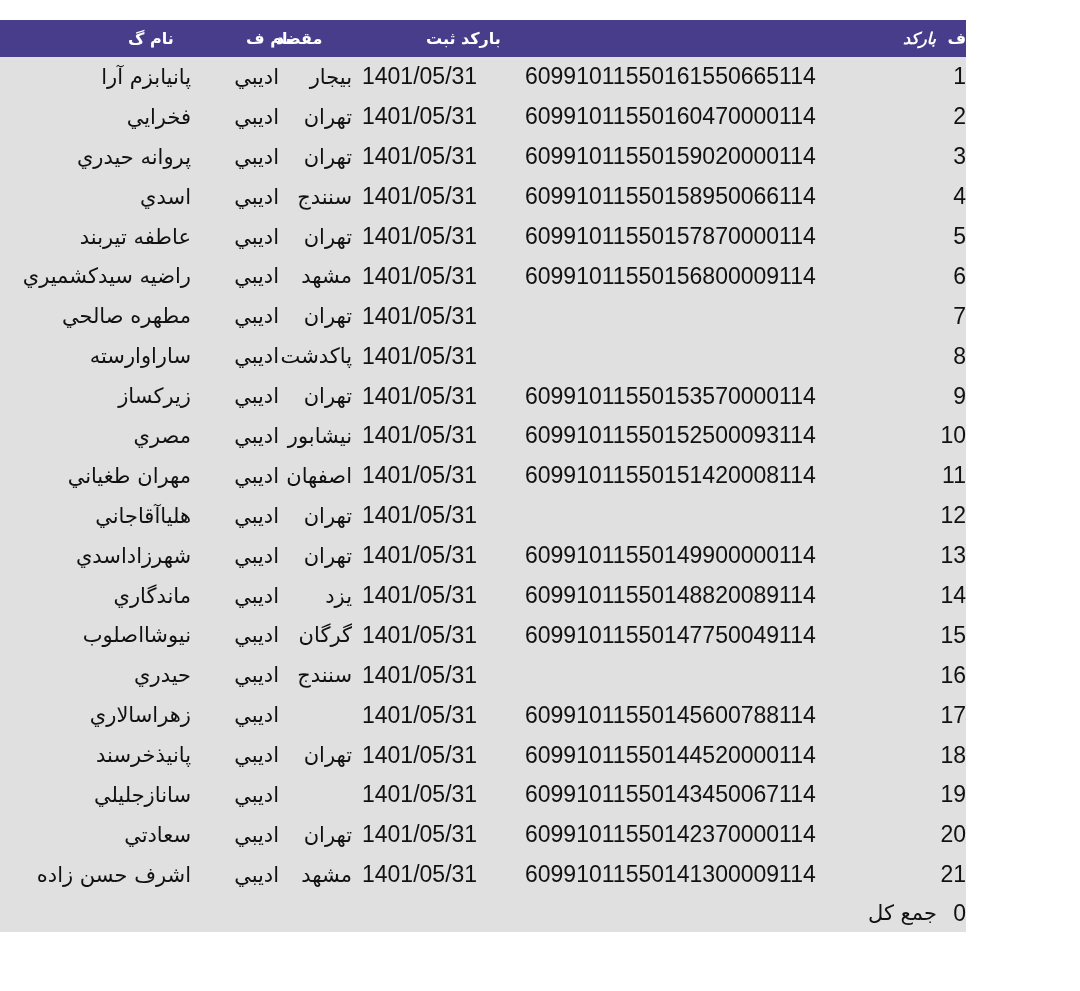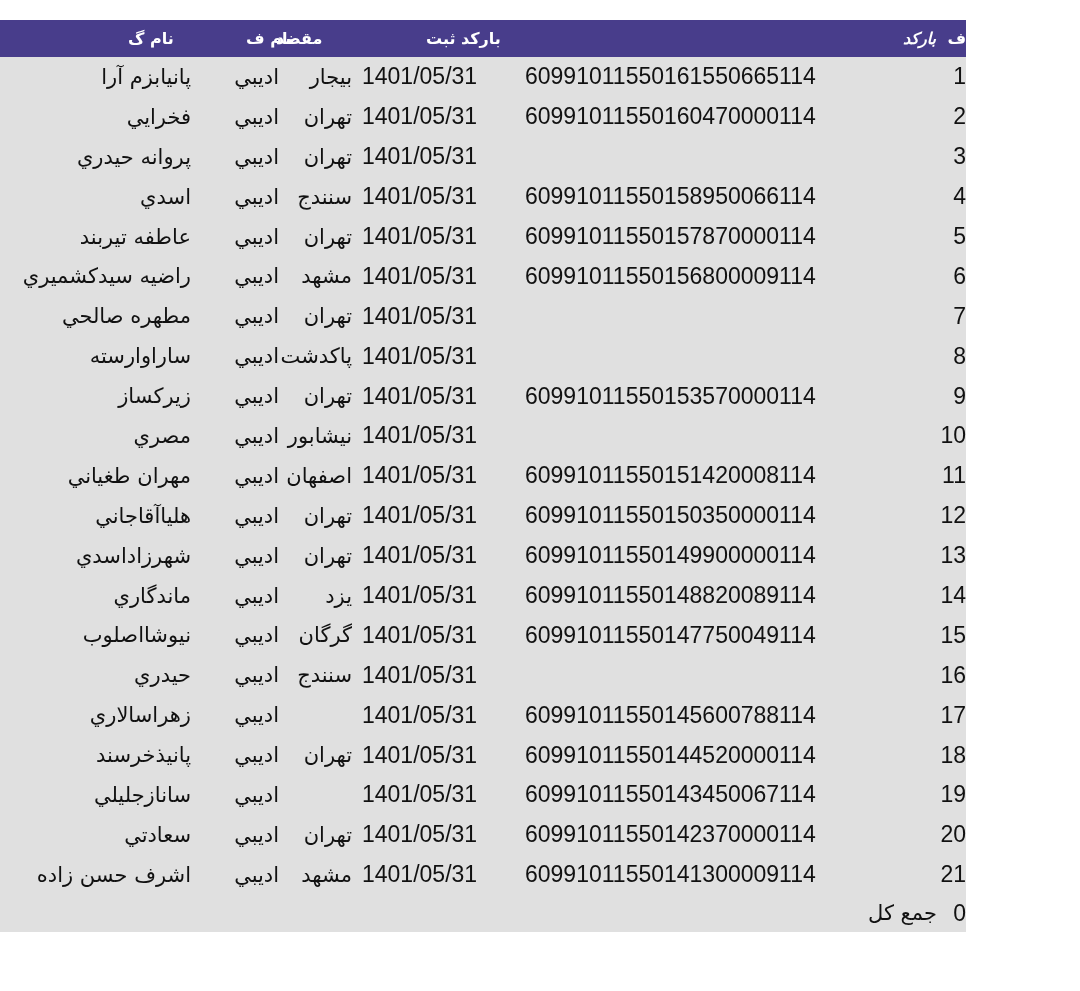--- a/index.html
+++ b/index.html
@@ -49,20 +49,21 @@
       <div class="row">
     <div class="cell c-idx num">2</div>
     <div class="cell c-bar num">60991011550160470000114</div>
     <div class="cell c-date num">1401/05/31</div>
     <div class="cell c-dest">تهران</div>
     <div class="cell c-fn">اديبي</div>
     <div class="cell c-ln">فخرايي</div>
   </div>
       <div class="row">
     <div class="cell c-idx num">3</div>
+    <div class="cell c-bar num">60991011550159020000114</div>
     <div class="cell c-date num">1401/05/31</div>
     <div class="cell c-dest">تهران</div>
     <div class="cell c-fn">اديبي</div>
     <div class="cell c-ln">پروانه حيدري</div>
   </div>
       <div class="row">
     <div class="cell c-idx num">4</div>
     <div class="cell c-bar num">60991011550158950066114</div>
     <div class="cell c-date num">1401/05/31</div>
     <div class="cell c-dest">سنندج</div>
@@ -102,36 +103,36 @@
       <div class="row">
     <div class="cell c-idx num">9</div>
     <div class="cell c-bar num">60991011550153570000114</div>
     <div class="cell c-date num">1401/05/31</div>
     <div class="cell c-dest">تهران</div>
     <div class="cell c-fn">اديبي</div>
     <div class="cell c-ln">زيرکساز</div>
   </div>
       <div class="row">
     <div class="cell c-idx num">10</div>
+    <div class="cell c-bar num">60991011550152500093114</div>
     <div class="cell c-date num">1401/05/31</div>
     <div class="cell c-dest">نيشابور</div>
     <div class="cell c-fn">اديبي</div>
     <div class="cell c-ln">مصري</div>
   </div>
       <div class="row">
     <div class="cell c-idx num">11</div>
     <div class="cell c-bar num">60991011550151420008114</div>
     <div class="cell c-date num">1401/05/31</div>
     <div class="cell c-dest">اصفهان</div>
     <div class="cell c-fn">اديبي</div>
     <div class="cell c-ln">مهران طغياني</div>
   </div>
       <div class="row">
     <div class="cell c-idx num">12</div>
-    <div class="cell c-bar num">60991011550150350000114</div>
     <div class="cell c-date num">1401/05/31</div>
     <div class="cell c-dest">تهران</div>
     <div class="cell c-fn">اديبي</div>
     <div class="cell c-ln">هلياآقاجاني</div>
   </div>
       <div class="row">
     <div class="cell c-idx num">13</div>
     <div class="cell c-bar num">60991011550149900000114</div>
     <div class="cell c-date num">1401/05/31</div>
     <div class="cell c-dest">تهران</div>

